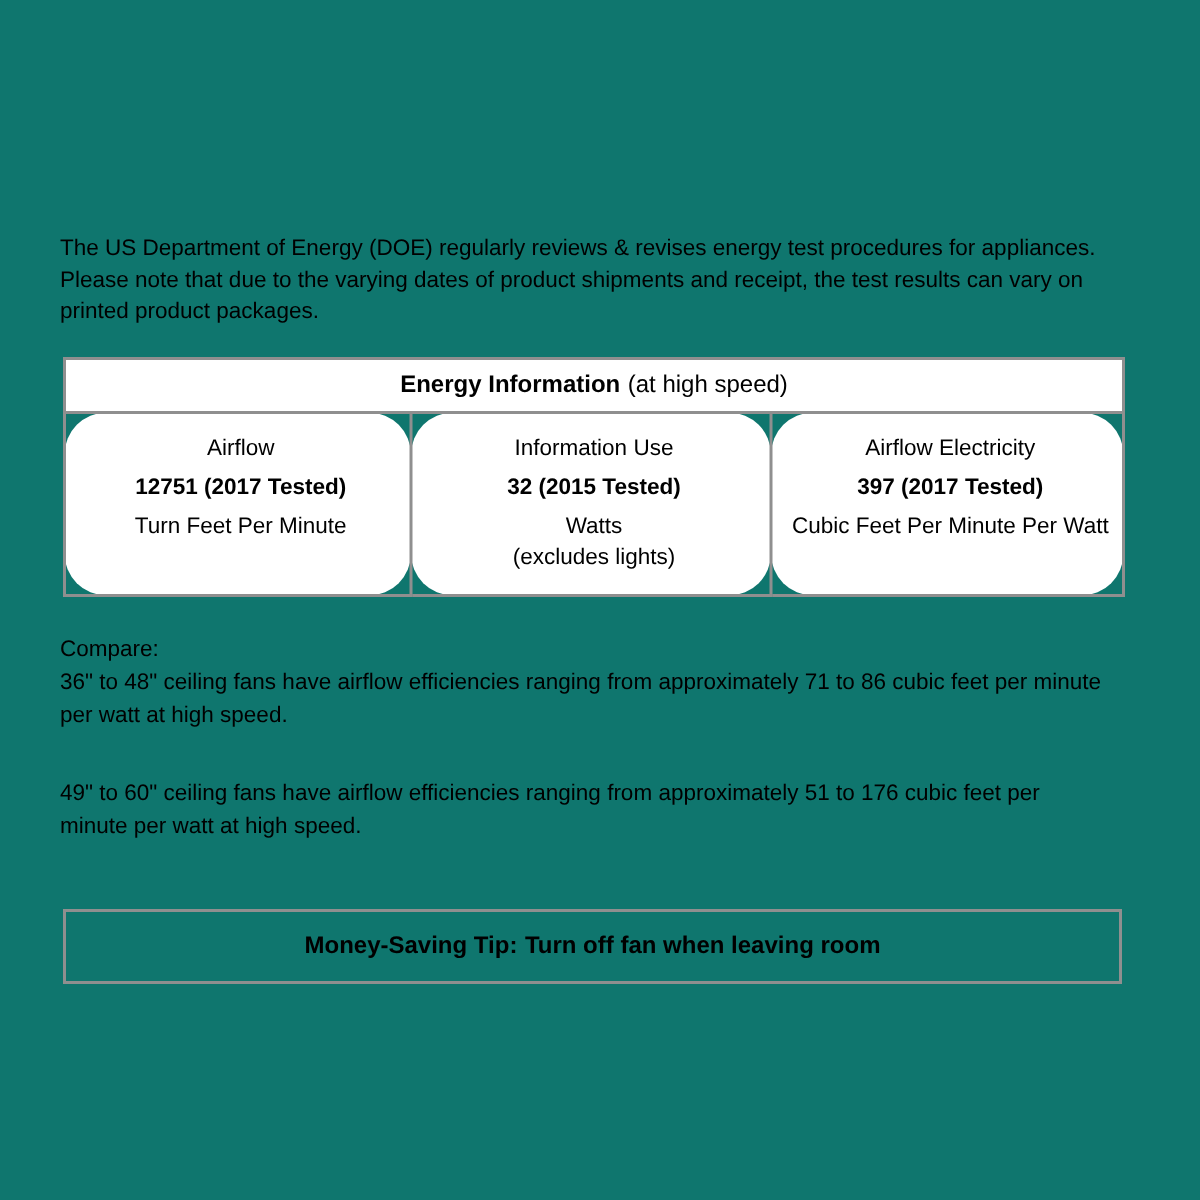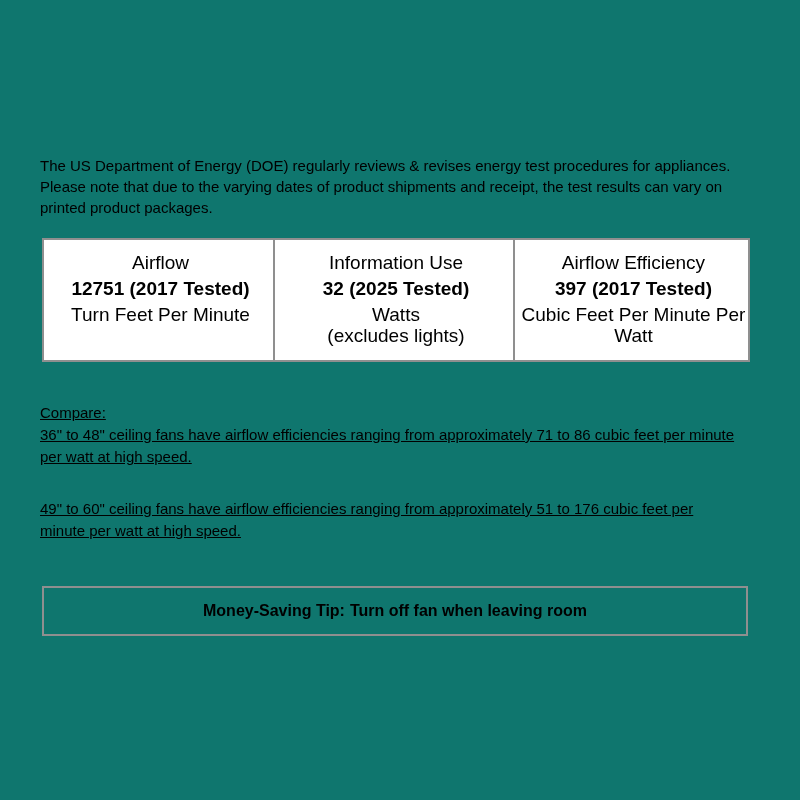--- a/index.html
+++ b/index.html
@@ -45,31 +45,31 @@
     font-size: 16px;
     font-weight: normal;
     padding: 0;
   }
   .table-title { font-weight: bold; }
   .table-title-note { margin-left: 5px; }
   table.energy td {
     vertical-align: top;
     text-align: center;
     padding: 12px 0 14px 4px;
-    font-size: 19px;
+    font-size: 15px;
     line-height: 21px;
+    border-radius: 28px;
   }
   .cell-label { margin-bottom: 5px; }
   .cell-value { font-weight: bold; margin-bottom: 5px; }
   .compare {
-    margin-top: 40px;
+    margin-top: 24px;
     width: 700px;
     font-size: 15px;
     line-height: 22px;
-    text-decoration: underline;
   }
   .compare-heading { }
   .compare-p2 { margin-top: 30px; }
   .tip-box {
     margin-top: 44px;
     margin-left: 2px;
     width: 702px;
     height: 46px;
     border: 2px solid #8f8f8f;
     display: flex;
@@ -88,34 +88,39 @@
 
     <div class="intro">The US Department of Energy (DOE) regularly reviews &amp; revises energy test procedures for appliances. Please note that due to the varying dates of product shipments and receipt, the test results can vary on printed product packages.</div>
 
     <table class="energy">
       <colgroup>
         <col style="width:231px">
         <col style="width:240px">
         <col style="width:235px">
       </colgroup>
       <tbody>
+          <tr>
+        <th colspan="3">
+          <span class="table-title">Energy Information</span><span class="table-title-note">(at high speed)</span>
+        </th>
+      </tr>
       <tr>
         <td>
           <div class="cell-label">Airflow</div>
           <div class="cell-value">12751 (2017 Tested)</div>
           <div class="cell-unit">Turn Feet Per Minute</div>
         </td>
         <td>
           <div class="cell-label">Information Use</div>
-          <div class="cell-value">32 (2025 Tested)</div>
+          <div class="cell-value">32 (2015 Tested)</div>
           <div class="cell-unit">Watts</div>
           <div class="cell-unit">(excludes lights)</div>
         </td>
         <td>
-          <div class="cell-label">Airflow Efficiency</div>
+          <div class="cell-label">Airflow Electricity</div>
           <div class="cell-value">397 (2017 Tested)</div>
           <div class="cell-unit">Cubic Feet Per Minute Per Watt</div>
         </td>
       </tr>
     </tbody>
       </table>
 
     <div class="compare">
       <div class="compare-heading">Compare:</div>
       <div class="compare-p1">36" to 48" ceiling fans have airflow efficiencies ranging from approximately 71 to 86 cubic feet per minute per watt at high speed.</div>

